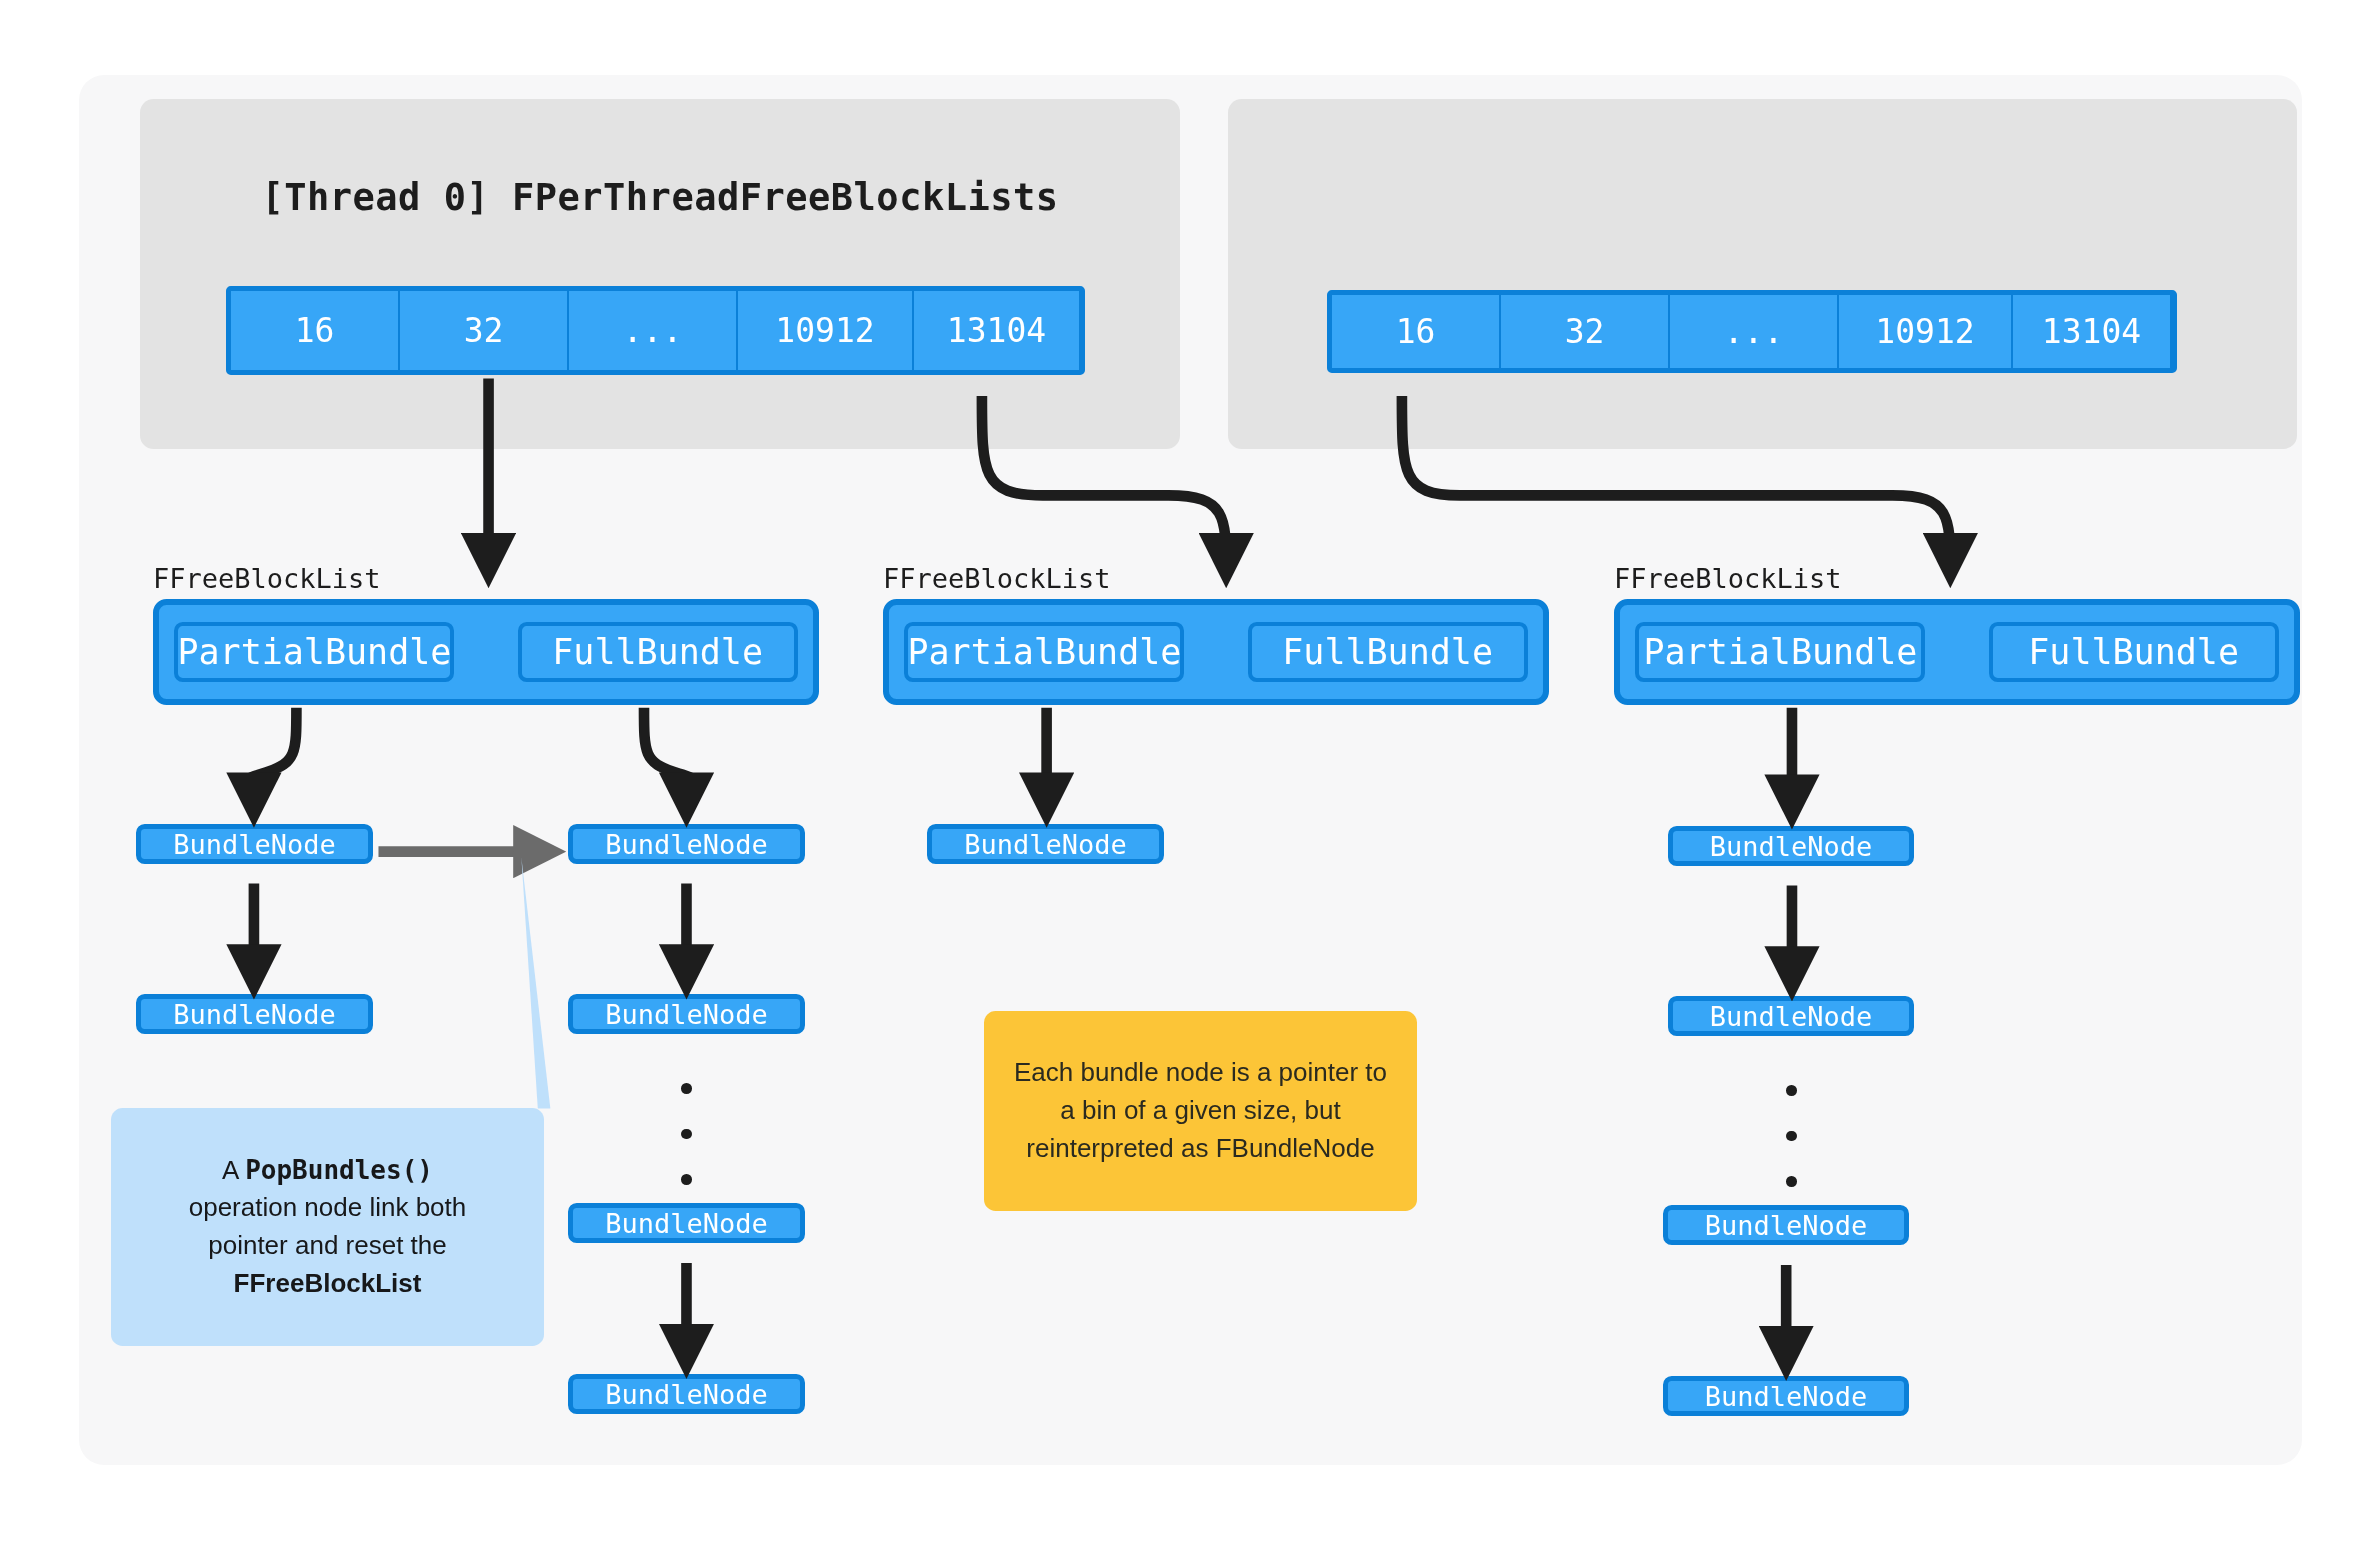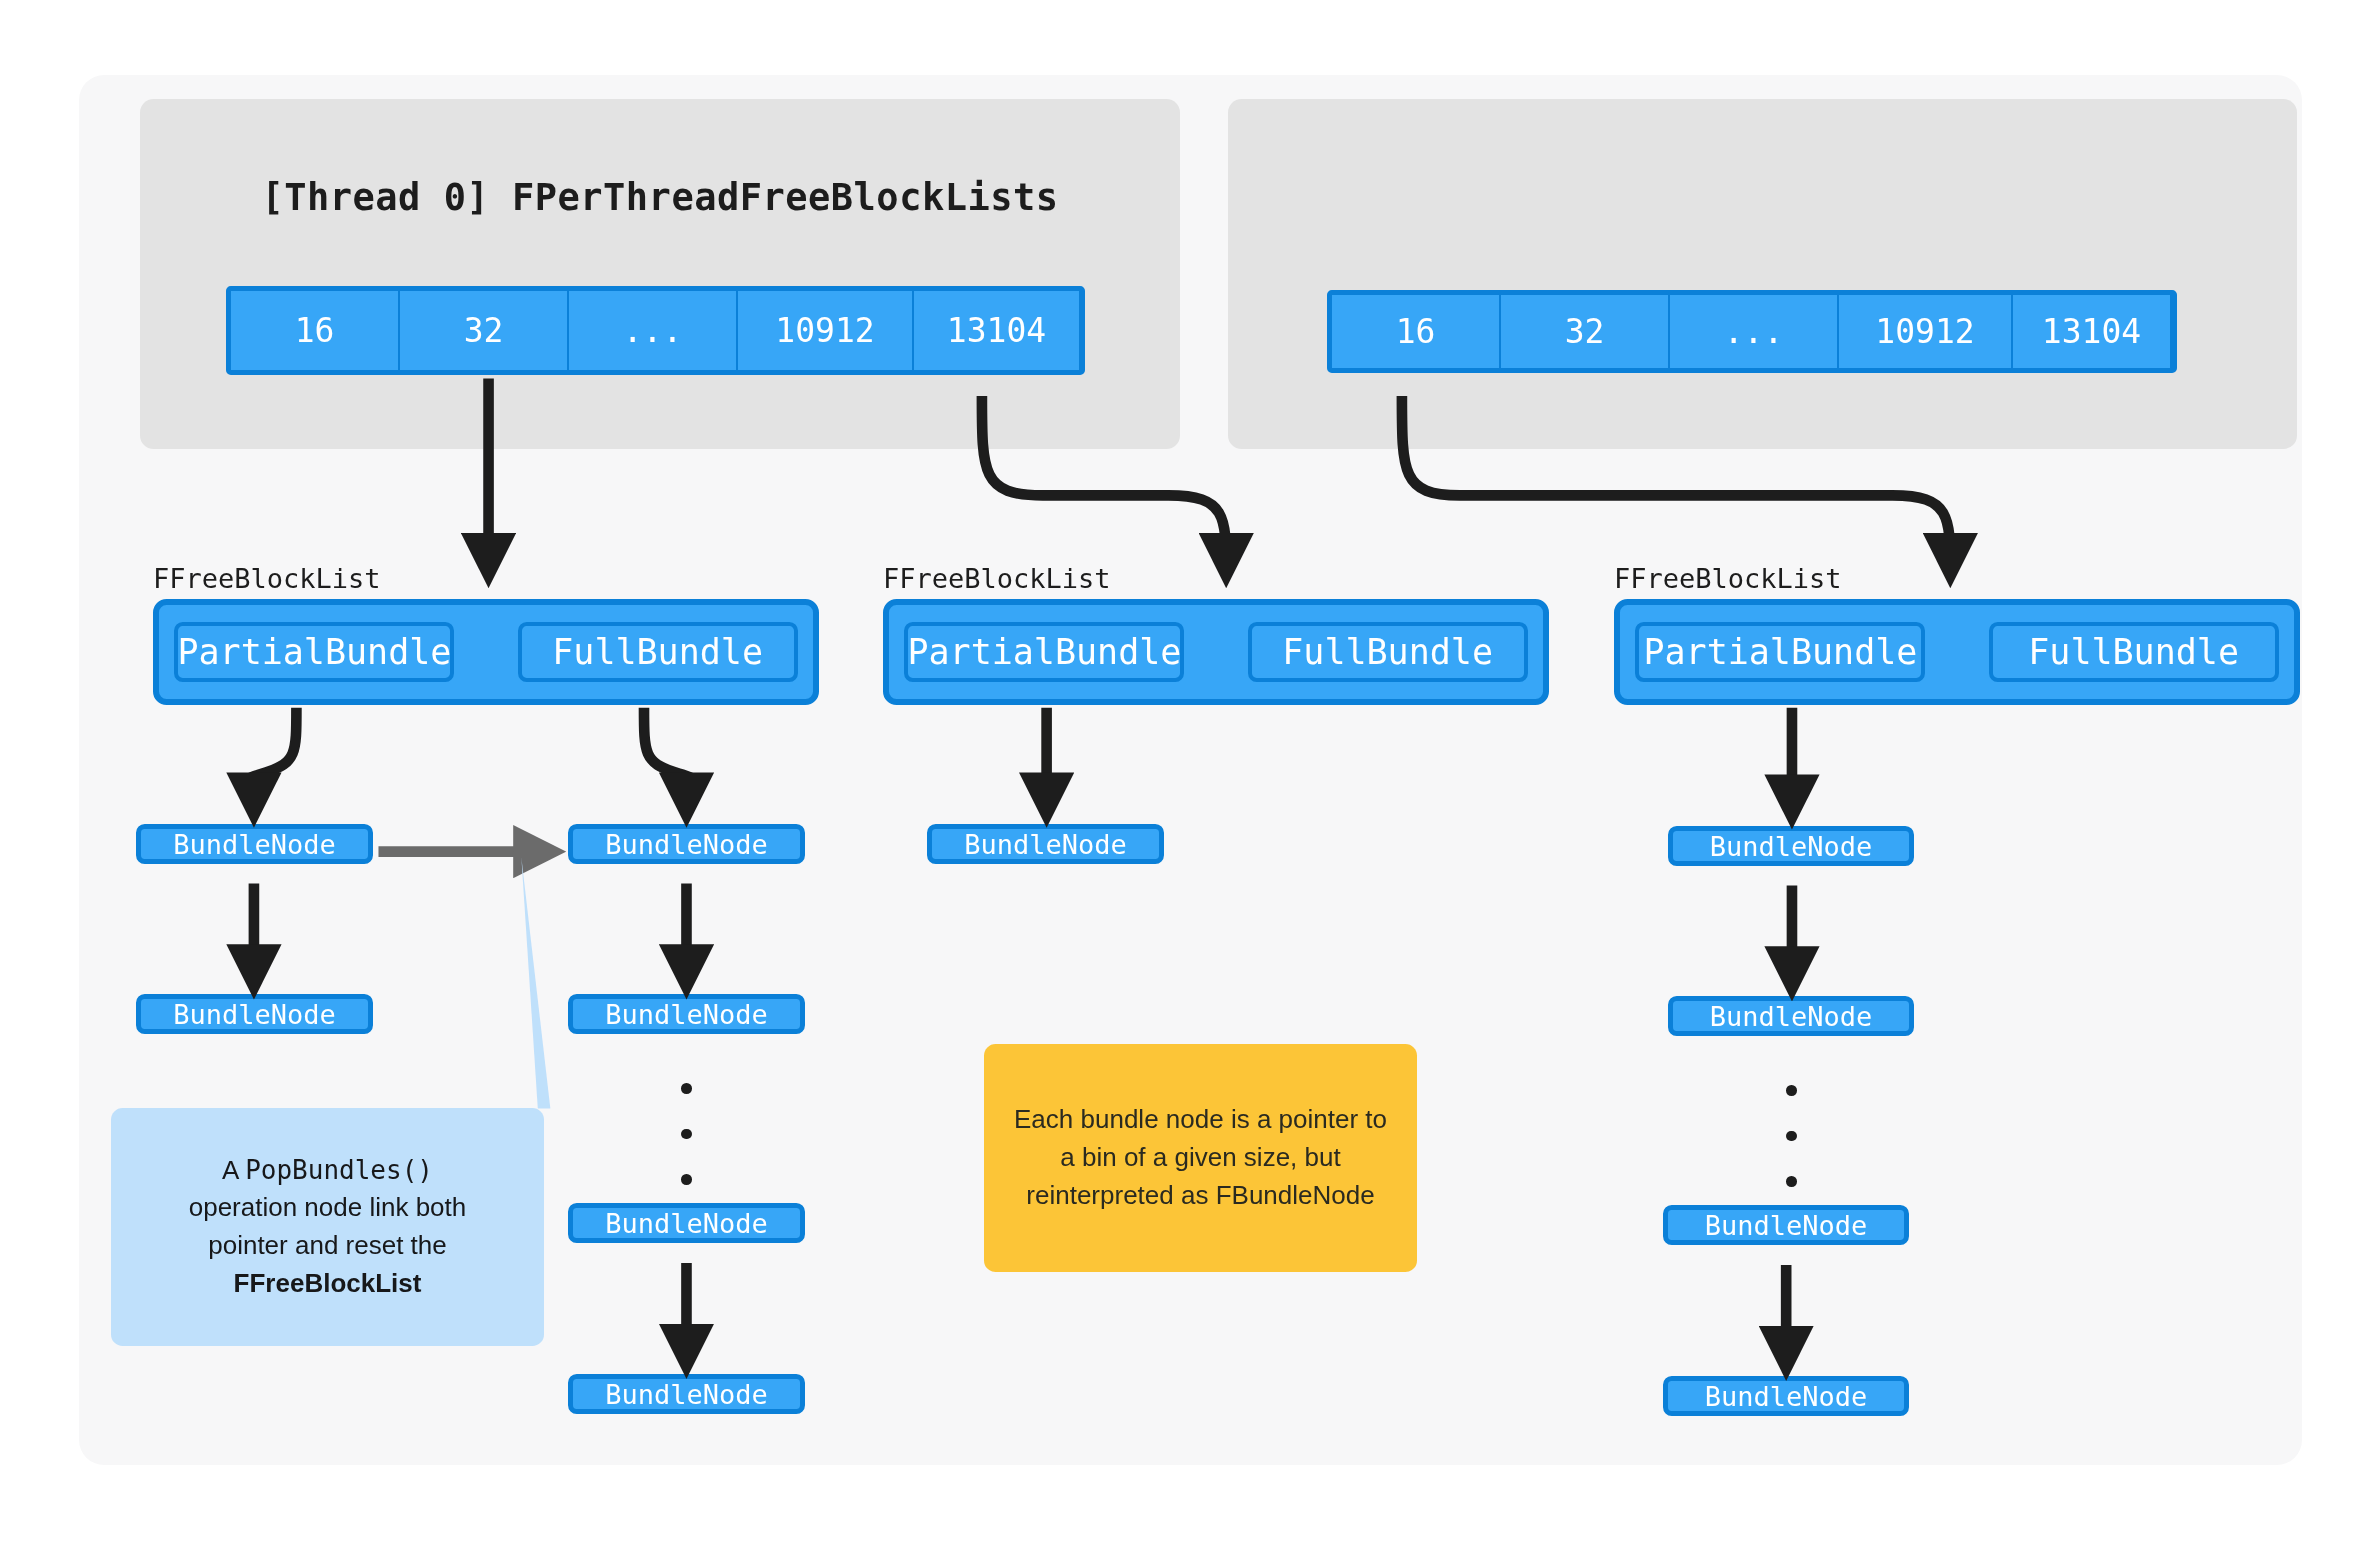--- a/index.html
+++ b/index.html
@@ -149,21 +149,21 @@
     padding: 21px 19.3px;
   }
   .callout-yellow {
     background: #fcc537;
     color: #2a2a20;
     font-size: 26px;
     padding: 21px 21px;
   }
   .mono-b {
     font-family: "DejaVu Sans Mono", "Liberation Mono", monospace;
-    font-weight: 400;
+    font-weight: 700;
   }
   .bold { font-weight: 700; }
 
   svg.arrows {
     position: absolute;
     left: 0; top: 0;
     width: 2379px; height: 1545px;
     pointer-events: none;
   }
 </style>
@@ -235,21 +235,21 @@
 
   <div class="callout callout-blue" style="left:111px; top:1108px; width:433px; height:238px;">
     <div>
       <span>A </span><span class="mono-b">PopBundles()</span><br>
       <span>operation node link both</span><br>
       <span>pointer and reset the</span><br>
       <span class="bold">FFreeBlockList</span>
     </div>
   </div>
 
-  <div class="callout callout-yellow" style="left:984px; top:1044px; width:433px; height:228px;">
+  <div class="callout callout-yellow" style="left:984px; top:1011px; width:433px; height:200px;">
     <div>Each bundle node is a pointer to a bin of a given size, but reinterpreted as FBundleNode</div>
   </div>
 
   <svg class="arrows" viewBox="0 0 2464 1600">
     <defs>
       <marker id="ah" viewBox="0 0 10 10" refX="7" refY="5" markerWidth="5.2" markerHeight="5.2" orient="auto-start-reverse">
         <path d="M 0 0 L 10 5 L 0 10 z" fill="#1d1d1d"></path>
       </marker>
       <marker id="ahg" viewBox="0 0 10 10" refX="7" refY="5" markerWidth="5.0" markerHeight="5.0" orient="auto-start-reverse">
         <path d="M 0 0 L 10 5 L 0 10 z" fill="#6b6b6b"></path>

